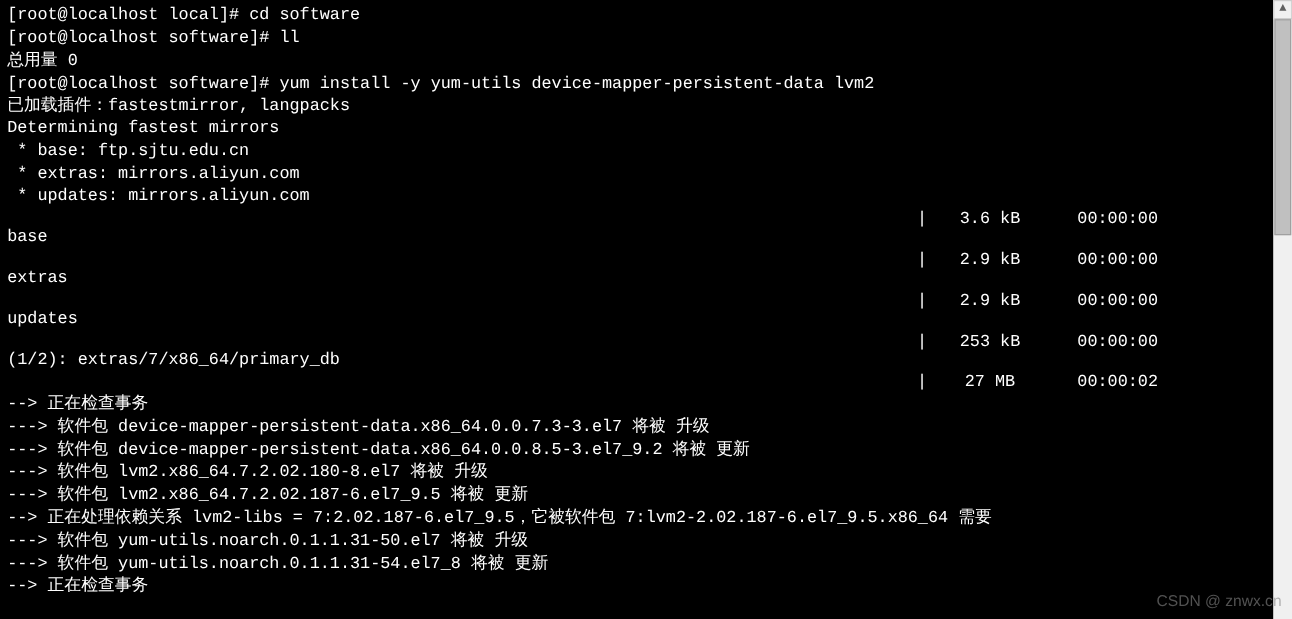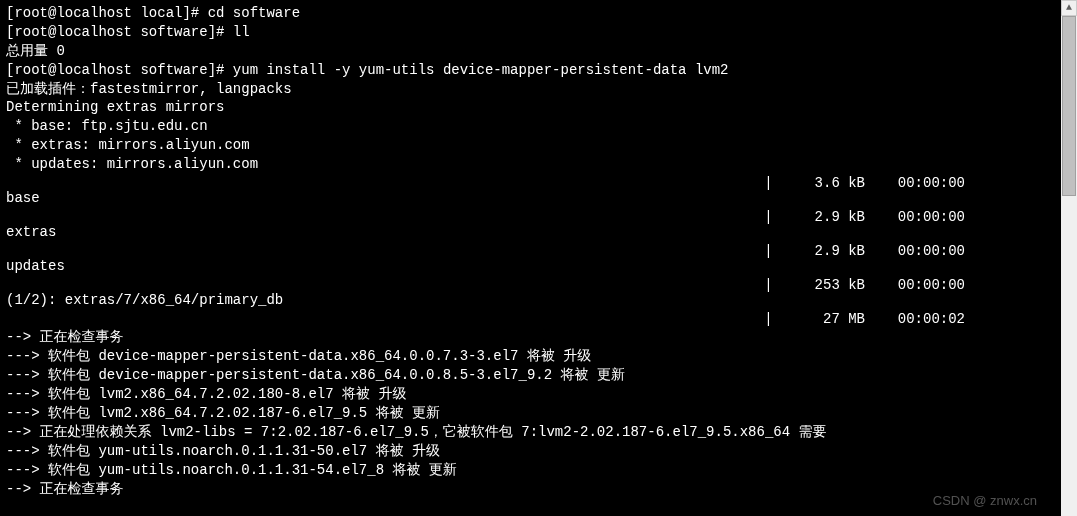--- a/index.html
+++ b/index.html
@@ -46,43 +46,43 @@
       height: 180px;
       background: #c0c0c0;
       margin: 0 auto;
       border: 1px solid #a0a0a0;
     }
     .line { white-space: pre; }
     .prompt { color: #fff; }
     .repo-row { display: flex; }
     .repo-name { flex: 0 0 auto; margin-top: 15px; }
     .repo-sep { flex: 1 1 auto; text-align: right; padding-right: 4px;}
-    .repo-size { width: 80px; text-align: right; }
+    .repo-size { width: 80px; text-align: center; }
     .repo-time { width: 100px; text-align: right; }
     .watermark {
       position: absolute;
       bottom: 6px;
-      right: 40px;
+      right: 9px;
       color: #888;
       font-size: 13px;
       font-family: Arial, sans-serif;
       opacity: 0.6;
       margin-top: 43px;
     }
   </style>
 </head>
 <body>
 
 <div class="terminal">
   <div class="line"><span class="prompt">[root@localhost local]# </span><span>cd software</span></div>
   <div class="line"><span class="prompt">[root@localhost software]# </span><span>ll</span></div>
   <div class="line">总用量 0</div>
   <div class="line"><span class="prompt">[root@localhost software]# </span><span>yum install -y yum-utils device-mapper-persistent-data lvm2</span></div>
   <div class="line">已加载插件：fastestmirror, langpacks</div>
-  <div class="line">Determining extras mirrors</div>
+  <div class="line">Determining fastest mirrors</div>
   <div class="line"> * base: ftp.sjtu.edu.cn</div>
   <div class="line"> * extras: mirrors.aliyun.com</div>
   <div class="line"> * updates: mirrors.aliyun.com</div>
 
   <div class="repo-row line">
     <span class="repo-name">base</span>
     <span class="repo-sep">| </span>
     <span class="repo-size">3.6 kB</span>
     <span class="repo-time">00:00:00</span>
   </div>

